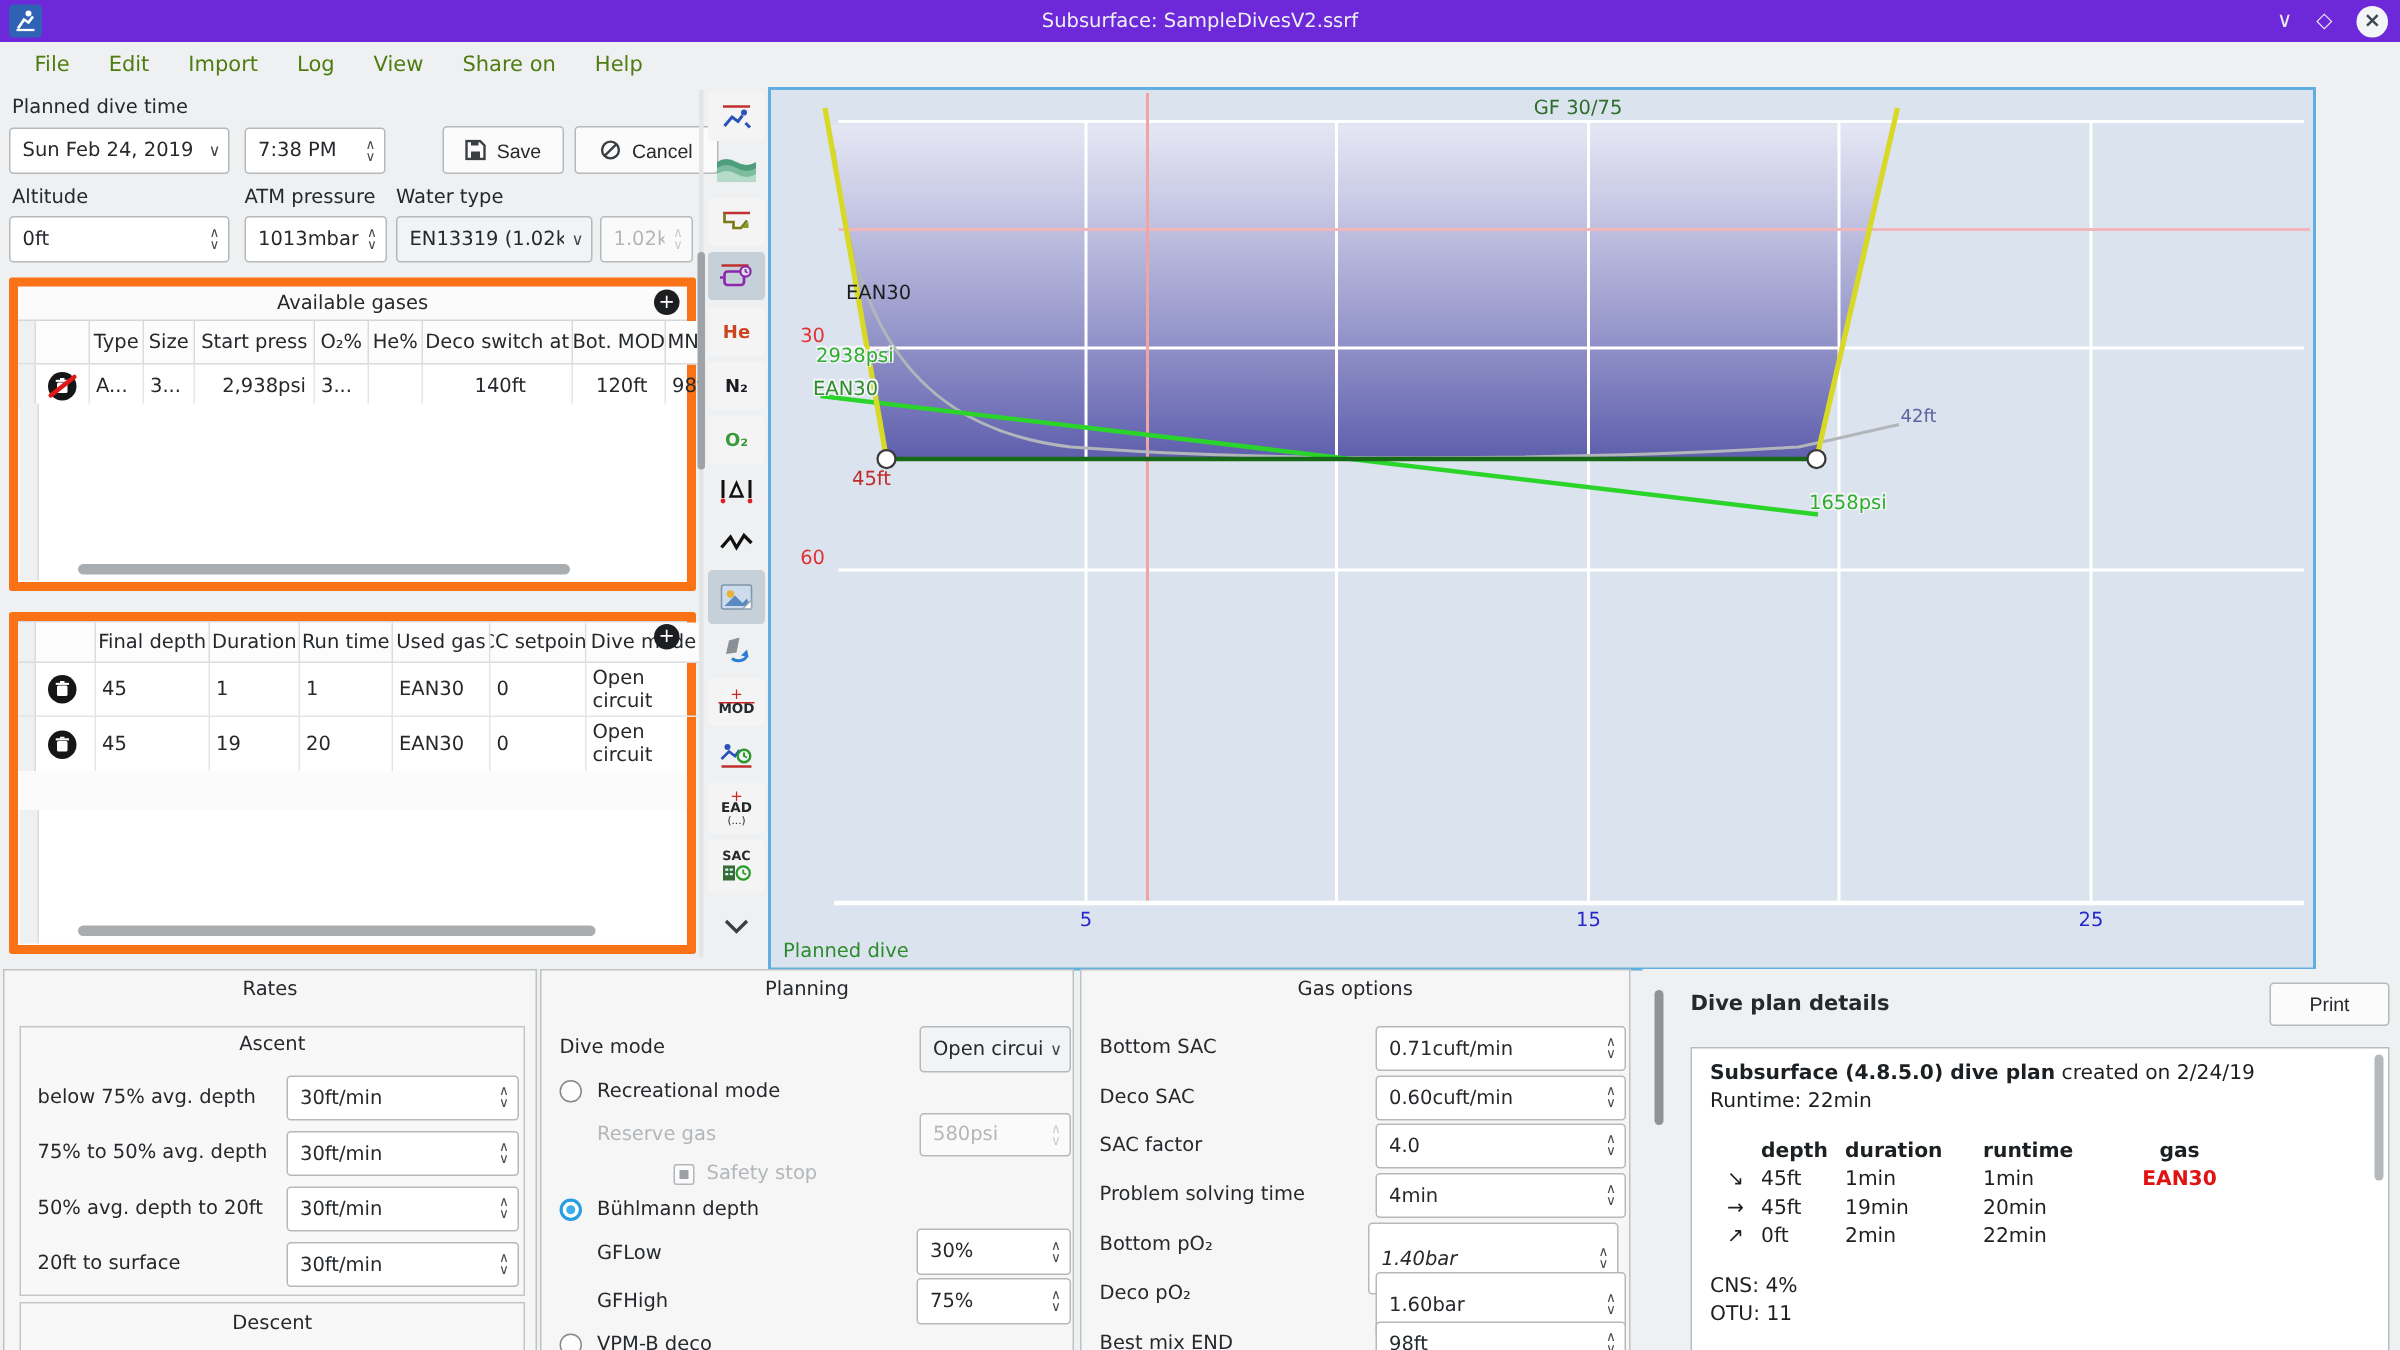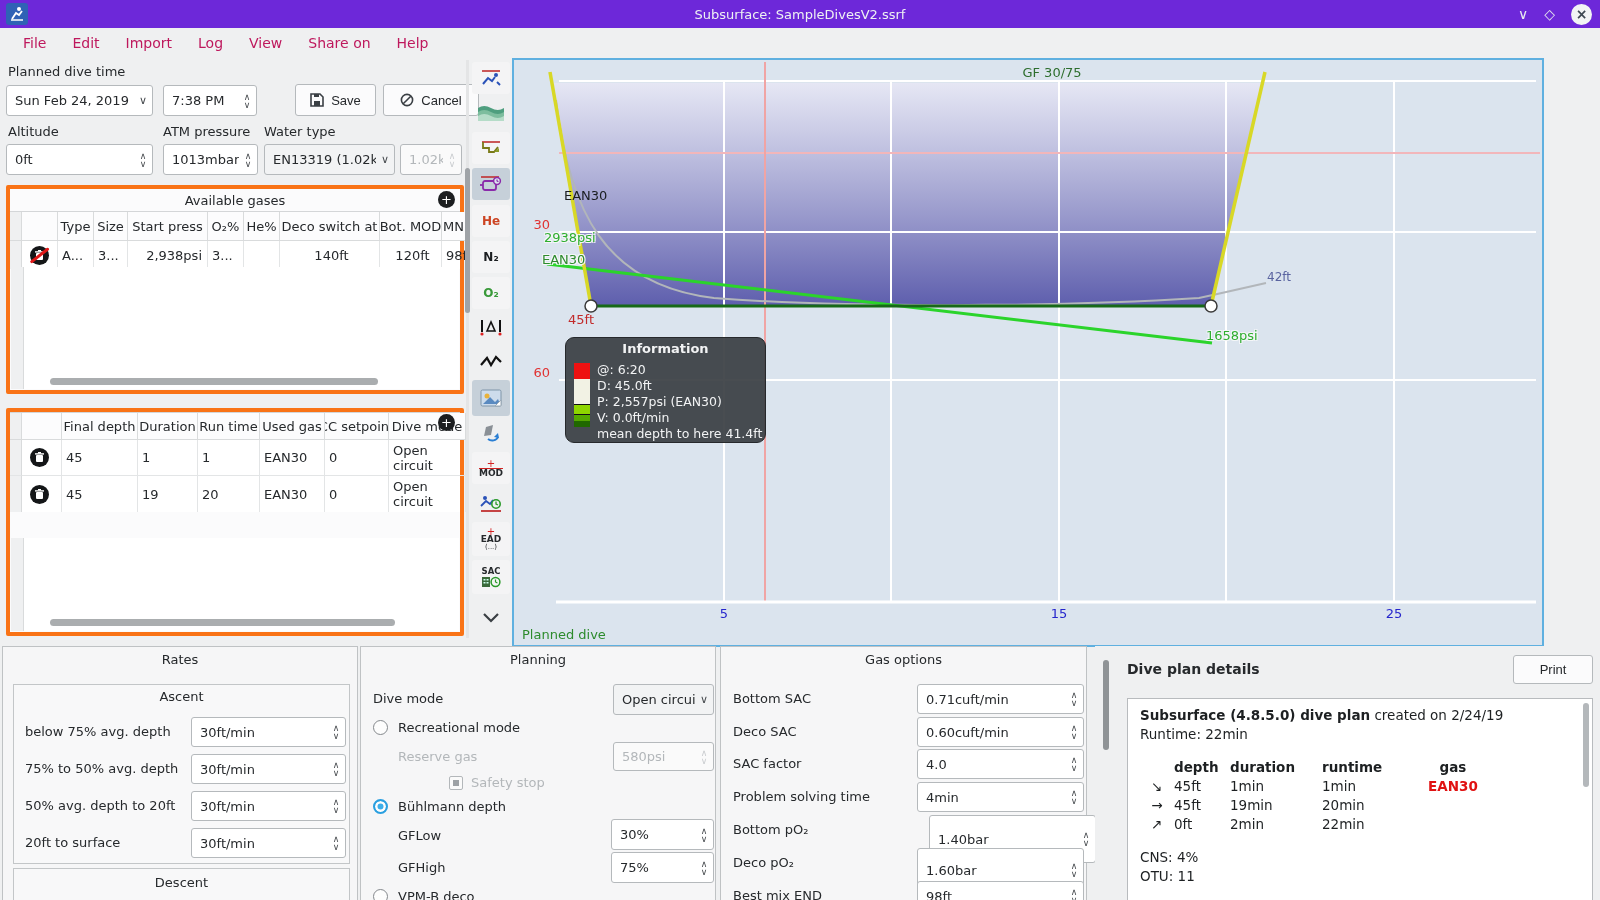--- a/index.html
+++ b/index.html
@@ -12,42 +12,42 @@
             display:flex;align-items:center;color:#eef1f3;}
   .titlebar .title{position:absolute;left:0;right:0;text-align:center;font-size:13px;}
   .appicon{position:absolute;left:6px;top:3px;width:22px;height:22px;background:#2f62b5;border-radius:3px;
            display:flex;align-items:center;justify-content:center;}
   .wincontrols{position:absolute;right:8px;top:0;height:28px;display:flex;align-items:center;gap:16px;}
   .wc{color:#e8ebee;font-size:14px;line-height:14px;cursor:default;}
   .wc.close{width:21px;height:21px;background:#f2f4f5;color:#3d4852;border-radius:50%;
             display:flex;align-items:center;justify-content:center;font-size:14px;font-weight:bold;}
   .menubar{position:absolute;left:0;top:28px;width:1600px;height:30px;background:#eff0f1;
            display:flex;align-items:center;padding-left:10px;box-sizing:border-box;gap:0;}
-  .menuitem{padding:0 13px;font-size:14px;color:#be185d;}
+  .menuitem{padding:0 13px;font-size:14px;color:#4d7c0f;}
 
   
   .btn{position:absolute;background:#fbfbfc;border:1px solid #b5b9bc;border-radius:3px;
        display:flex;align-items:center;justify-content:center;gap:7px;font-size:13px;color:#26292c;box-sizing:border-box;}
   .spin{position:absolute;background:#fff;border:1px solid #b5b9bc;border-radius:3px;display:flex;box-sizing:border-box;}
   .spin .val{flex:1;display:flex;align-items:center;padding-left:8px;font-size:13px;overflow:hidden;white-space:nowrap;}
   .spin .arr{width:18px;display:flex;flex-direction:column;align-items:center;justify-content:center;color:#45494d;}
   .spin .arr::before{content:"∧";font-size:9px;line-height:8px;}
   .spin .arr::after{content:"∨";font-size:9px;line-height:8px;}
   .spin.dis{background:#fafafa;}
   .spin.dis .val{color:#b3b7ba;}
   .spin.dis .arr{color:#c9cccf;}
   .combo{position:absolute;background:#f2f3f4;border:1px solid #b5b9bc;border-radius:3px;display:flex;box-sizing:border-box;}
   .combo .val{flex:1;display:flex;align-items:center;padding-left:8px;font-size:13px;overflow:hidden;white-space:nowrap;}
   .combo .arr{width:18px;display:flex;align-items:center;justify-content:center;color:#45494d;}
   .combo .arr::after{content:"∨";font-size:11px;}
   .lbl{position:absolute;font-size:13px;color:#26292c;white-space:nowrap;}
   .lbl.dis{color:#b3b7ba;}
 
   
-  .gbox{position:absolute;background:#fbfbfc;border:4px solid #f97316;border-radius:2px;box-sizing:border-box;}
+  .gbox{position:absolute;background:#fbfbfc;border:6px solid #f97316;border-radius:2px;box-sizing:border-box;}
   .gbox .gtitle{height:22px;display:flex;align-items:center;justify-content:center;font-size:13px;position:relative;}
   .plusbtn{position:absolute;right:5px;top:2px;width:17px;height:17px;background:#1c1e20;color:#fff;border-radius:50%;
            display:flex;align-items:center;justify-content:center;font-size:13px;line-height:13px;}
   .plusbtn::after{content:"+";margin-top:-1px;}
   .gtable{display:grid;background:#fff;border-top:1px solid #d4d6d8;}
   .gt-h{border-right:1px solid #d9dbdc;border-bottom:1px solid #d9dbdc;display:flex;align-items:center;justify-content:center;
         font-size:13px;overflow:hidden;white-space:nowrap;background:#fcfcfd;}
   .gt-c{border-right:1px solid #e3e5e6;display:flex;align-items:center;font-size:13px;overflow:hidden;white-space:nowrap;
         padding-left:4px;box-sizing:border-box;}
   .gt-gutter{background:#eff0f1;border-right:1px solid #d9dbdc;}
@@ -415,35 +415,20 @@
     <div class="clabel" style="left:530px;top:546px;width:30px;text-align:center;color:#2626cc;">15</div>
     <div class="clabel" style="left:865px;top:546px;width:30px;text-align:center;color:#2626cc;">25</div>
     <div class="clabel" style="left:50px;top:128px;color:#1a1d20;">EAN30</div>
     <div class="clabel halo" style="left:30px;top:170px;color:#2fae2f;">2938psi</div>
     <div class="clabel halo" style="left:28px;top:192px;color:#2e8b2e;">EAN30</div>
     <div class="clabel" style="left:54px;top:252px;color:#c22a2a;">45ft</div>
     <div class="clabel halo" style="left:692px;top:268px;color:#2fae2f;">1658psi</div>
     <div class="clabel" style="left:753px;top:210px;color:#5a64a0;font-size:12px;">42ft</div>
     <div class="clabel" style="left:8px;top:567px;color:#2d8b2d;">Planned dive</div>
 
-    <div class="tooltip">
-      <div class="tt-title">Information</div>
-      <div class="tt-bar">
-        <div style="height:16px;background:#ee1111;"></div>
-        <div style="height:26px;background:#f2f2e4;border-bottom:1px solid #111;"></div>
-        <div style="height:9px;background:#8ed600;border-bottom:1px solid #111;"></div>
-        <div style="height:6px;background:#54a800;"></div>
-        <div style="height:6px;background:#206800;"></div>
-      </div>
-      <div class="tt-line" style="top:24px;">@: 6:20</div>
-      <div class="tt-line" style="top:40px;">D: 45.0ft</div>
-      <div class="tt-line" style="top:56px;">P: 2,557psi (EAN30)</div>
-      <div class="tt-line" style="top:72px;">V: 0.0ft/min</div>
-      <div class="tt-line" style="top:88px;">mean depth to here 41.4ft</div>
-    </div>
   </div>
 
   <div class="panel" style="left:2px;top:646px;width:356px;height:256px;">
     <div class="ptitle">Rates</div>
     <div class="innerbox" style="left:10px;top:37px;width:337px;height:180px;">
       <div class="ptitle" style="top:4px;">Ascent</div>
     </div>
     <div class="lbl" style="left:22px;top:77px;">below 75% avg. depth</div>
     <div class="spin" style="left:188px;top:70px;width:155px;height:30px;">
         <span class="val">30ft/min</span>
@@ -519,21 +504,21 @@
     <div class="spin" style="left:196px;top:102px;width:167px;height:30px;">
         <span class="val">4.0</span>
         <span class="arr"></span>
       </div>
     <div class="lbl" style="left:12px;top:142px;">Problem solving time</div>
     <div class="spin" style="left:196px;top:135px;width:167px;height:30px;">
         <span class="val">4min</span>
         <span class="arr"></span>
       </div>
     <div class="lbl" style="left:12px;top:175px;">Bottom pO₂</div>
-    <div class="spin" style="left:208px;top:168px;width:167px;height:48px;">
+    <div class="spin" style="left:191px;top:168px;width:167px;height:48px;font-style:italic;">
         <span class="val">1.40bar</span>
         <span class="arr"></span>
       </div>
     <div class="lbl" style="left:12px;top:208px;">Deco pO₂</div>
     <div class="spin" style="left:196px;top:201px;width:167px;height:44px;">
         <span class="val">1.60bar</span>
         <span class="arr"></span>
       </div>
     <div class="lbl" style="left:12px;top:241px;">Best mix END</div>
     <div class="spin" style="left:196px;top:234px;width:167px;height:30px;">

